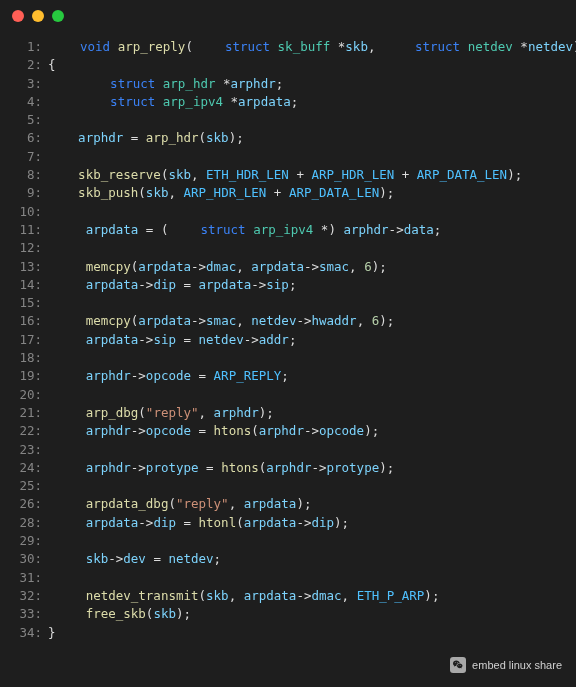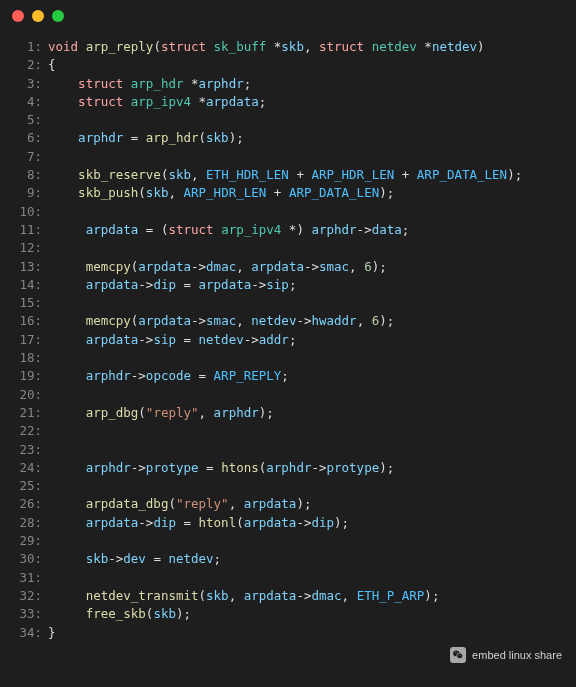--- a/index.html
+++ b/index.html
@@ -44,32 +44,32 @@
     white-space: pre;
   }
   .gutter {
     width: 36px;
     text-align: right;
     color: #858585;
     padding-right: 6px;
     flex-shrink: 0;
   }
   .code { }
-  .kw  { color: #fca5a5; }   
+  .kw  { color: #3b82f6; margin-left: 32px; }   
   .fn  { color: #dcdcaa; }   
   .ty  { color: #4ec9b0; }   
   .id  { color: #7dd3fc; }   
   .op  { color: #dcdcdc; }
   .num { color: #b5cea8; }
   .str { color: #ce9178; }
   .mac { color: #4fc1ff; }   
   .pn  { color: #dcdcdc; }
   .watermark {
     position: absolute;
-    bottom: 24px;
+    bottom: 14px;
     right: 14px;
     display: flex;
     align-items: center;
     gap: 6px;
     color: #d0d0d0;
     font-family: sans-serif;
     font-size: 11px;
   }
   .wm-icon {
     width: 16px;
@@ -110,21 +110,21 @@
       <div class="row"><span class="gutter">12:</span><span class="code"><span class="pn"></span></span></div>
       <div class="row"><span class="gutter">13:</span><span class="code"><span class="pn">     </span><span class="fn">memcpy</span><span class="pn">(</span><span class="id">arpdata</span><span class="op">-&gt;</span><span class="id">dmac</span><span class="pn">, </span><span class="id">arpdata</span><span class="op">-&gt;</span><span class="id">smac</span><span class="pn">, </span><span class="num">6</span><span class="pn">);</span></span></div>
       <div class="row"><span class="gutter">14:</span><span class="code"><span class="pn">     </span><span class="id">arpdata</span><span class="op">-&gt;</span><span class="id">dip</span><span class="pn"> = </span><span class="id">arpdata</span><span class="op">-&gt;</span><span class="id">sip</span><span class="pn">;</span></span></div>
       <div class="row"><span class="gutter">15:</span><span class="code"><span class="pn"></span></span></div>
       <div class="row"><span class="gutter">16:</span><span class="code"><span class="pn">     </span><span class="fn">memcpy</span><span class="pn">(</span><span class="id">arpdata</span><span class="op">-&gt;</span><span class="id">smac</span><span class="pn">, </span><span class="id">netdev</span><span class="op">-&gt;</span><span class="id">hwaddr</span><span class="pn">, </span><span class="num">6</span><span class="pn">);</span></span></div>
       <div class="row"><span class="gutter">17:</span><span class="code"><span class="pn">     </span><span class="id">arpdata</span><span class="op">-&gt;</span><span class="id">sip</span><span class="pn"> = </span><span class="id">netdev</span><span class="op">-&gt;</span><span class="id">addr</span><span class="pn">;</span></span></div>
       <div class="row"><span class="gutter">18:</span><span class="code"><span class="pn"></span></span></div>
       <div class="row"><span class="gutter">19:</span><span class="code"><span class="pn">     </span><span class="id">arphdr</span><span class="op">-&gt;</span><span class="id">opcode</span><span class="pn"> = </span><span class="mac">ARP_REPLY</span><span class="pn">;</span></span></div>
       <div class="row"><span class="gutter">20:</span><span class="code"><span class="pn"></span></span></div>
       <div class="row"><span class="gutter">21:</span><span class="code"><span class="pn">     </span><span class="fn">arp_dbg</span><span class="pn">(</span><span class="str">"reply"</span><span class="pn">, </span><span class="id">arphdr</span><span class="pn">);</span></span></div>
-      <div class="row"><span class="gutter">22:</span></div>
+      <div class="row"><span class="gutter">22:</span><span class="code"><span class="pn">     </span><span class="id">arphdr</span><span class="op">-&gt;</span><span class="id">opcode</span><span class="pn"> = </span><span class="fn">htons</span><span class="pn">(</span><span class="id">arphdr</span><span class="op">-&gt;</span><span class="id">opcode</span><span class="pn">);</span></span></div>
       <div class="row"><span class="gutter">23:</span></div>
       <div class="row"><span class="gutter">24:</span><span class="code"><span class="pn">     </span><span class="id">arphdr</span><span class="op">-&gt;</span><span class="id">protype</span><span class="pn"> = </span><span class="fn">htons</span><span class="pn">(</span><span class="id">arphdr</span><span class="op">-&gt;</span><span class="id">protype</span><span class="pn">);</span></span></div>
       <div class="row"><span class="gutter">25:</span><span class="code"><span class="pn"></span></span></div>
       <div class="row"><span class="gutter">26:</span><span class="code"><span class="pn">     </span><span class="fn">arpdata_dbg</span><span class="pn">(</span><span class="str">"reply"</span><span class="pn">, </span><span class="id">arpdata</span><span class="pn">);</span></span></div>
       <div class="row"><span class="gutter">28:</span><span class="code"><span class="pn">     </span><span class="id">arpdata</span><span class="op">-&gt;</span><span class="id">dip</span><span class="pn"> = </span><span class="fn">htonl</span><span class="pn">(</span><span class="id">arpdata</span><span class="op">-&gt;</span><span class="id">dip</span><span class="pn">);</span></span></div>
       <div class="row"><span class="gutter">29:</span><span class="code"><span class="pn"></span></span></div>
       <div class="row"><span class="gutter">30:</span><span class="code"><span class="pn">     </span><span class="id">skb</span><span class="op">-&gt;</span><span class="id">dev</span><span class="pn"> = </span><span class="id">netdev</span><span class="pn">;</span></span></div>
       <div class="row"><span class="gutter">31:</span><span class="code"><span class="pn"></span></span></div>
       <div class="row"><span class="gutter">32:</span><span class="code"><span class="pn">     </span><span class="fn">netdev_transmit</span><span class="pn">(</span><span class="id">skb</span><span class="pn">, </span><span class="id">arpdata</span><span class="op">-&gt;</span><span class="id">dmac</span><span class="pn">, </span><span class="mac">ETH_P_ARP</span><span class="pn">);</span></span></div>
       <div class="row"><span class="gutter">33:</span><span class="code"><span class="pn">     </span><span class="fn">free_skb</span><span class="pn">(</span><span class="id">skb</span><span class="pn">);</span></span></div>

